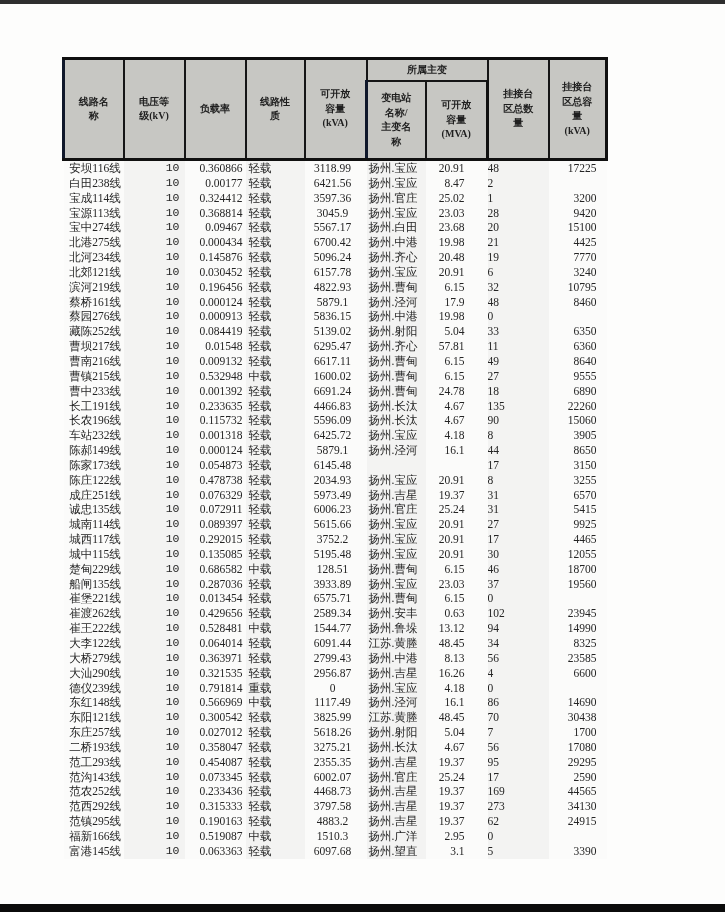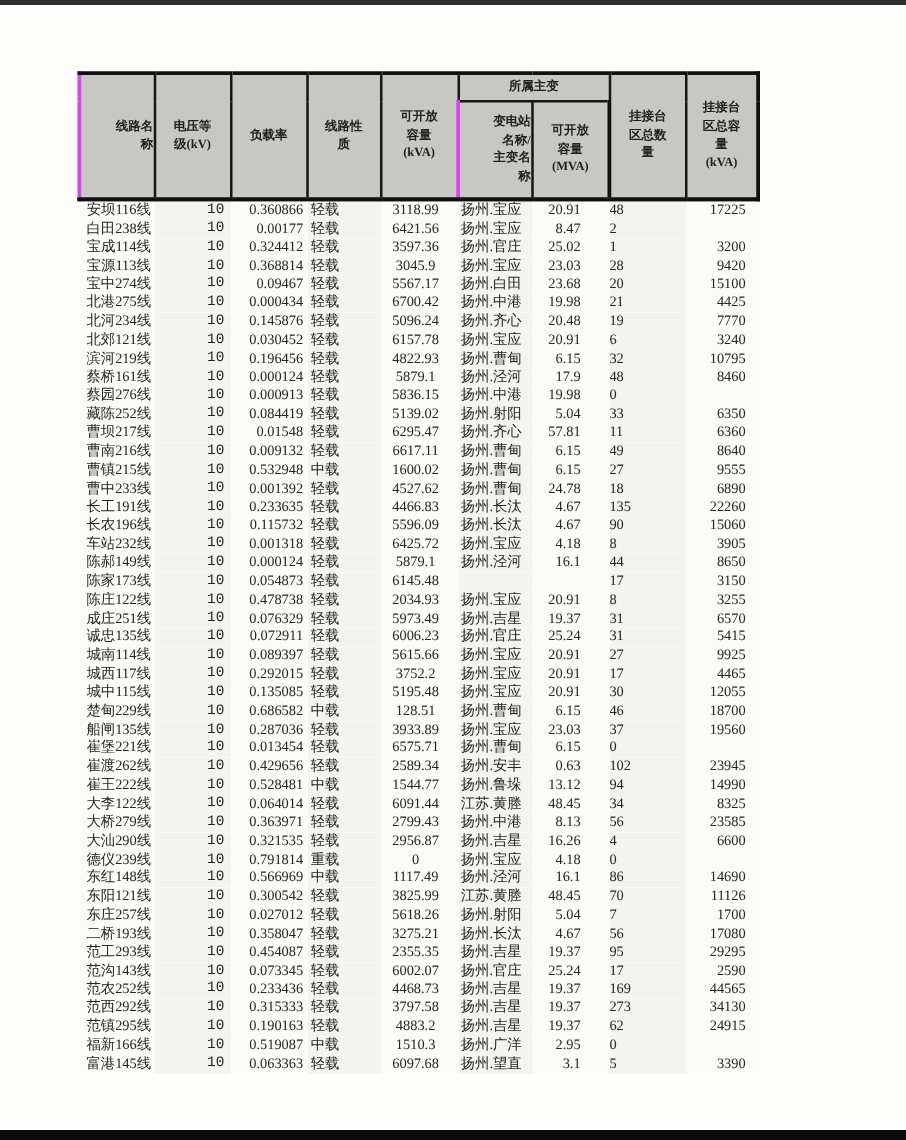--- a/index.html
+++ b/index.html
@@ -33,21 +33,21 @@
     font-weight:bold;
     font-size:10px;
     line-height:14.5px;
     text-align:center;
     vertical-align:middle;
     white-space:pre-line;
     padding:0;
     font-family:"Liberation Serif","DejaVu Serif",serif;
   }
   thead tr:first-child th{border-top:3px solid #101010;}
-  thead th:first-child{border-left:3px solid #d946ef;text-align:right;}
+  thead th:first-child{border-left:3px solid #0f172a;}
   thead tr:first-child th:last-child, thead tr:last-child th:last-child{border-right:3px solid #101010;}
   thead th.hdr-bottom{border-bottom:3px solid #101010;}
   th.th-span{height:20px;border-bottom:1.5px solid #161616;}
   thead tr.sub-row th{height:76px;}
   tbody td{
     border:0;
     padding:0;
     height:14.85px;
     line-height:14.85px;
     font-size:11.5px;
@@ -282,21 +282,21 @@
     <td class="c-sub">扬州.曹甸</td>
     <td class="c-mva">6.15</td>
     <td class="c-cnt">27</td>
     <td class="c-total">9555</td>
   </tr>
         <tr>
     <td class="c-name">曹中233线</td>
     <td class="c-kv">10</td>
     <td class="c-load">0.001392</td>
     <td class="c-nature">轻载</td>
-    <td class="c-kva">4527.62</td>
+    <td class="c-kva">6691.24</td>
     <td class="c-sub">扬州.曹甸</td>
     <td class="c-mva">24.78</td>
     <td class="c-cnt">18</td>
     <td class="c-total">6890</td>
   </tr>
         <tr>
     <td class="c-name">长工191线</td>
     <td class="c-kv">10</td>
     <td class="c-load">0.233635</td>
     <td class="c-nature">轻载</td>
@@ -528,21 +528,21 @@
   </tr>
         <tr>
     <td class="c-name">东阳121线</td>
     <td class="c-kv">10</td>
     <td class="c-load">0.300542</td>
     <td class="c-nature">轻载</td>
     <td class="c-kva">3825.99</td>
     <td class="c-sub">江苏.黄塍</td>
     <td class="c-mva">48.45</td>
     <td class="c-cnt">70</td>
-    <td class="c-total">11126</td>
+    <td class="c-total">30438</td>
   </tr>
         <tr>
     <td class="c-name">东庄257线</td>
     <td class="c-kv">10</td>
     <td class="c-load">0.027012</td>
     <td class="c-nature">轻载</td>
     <td class="c-kva">5618.26</td>
     <td class="c-sub">扬州.射阳</td>
     <td class="c-mva">5.04</td>
     <td class="c-cnt">7</td>

